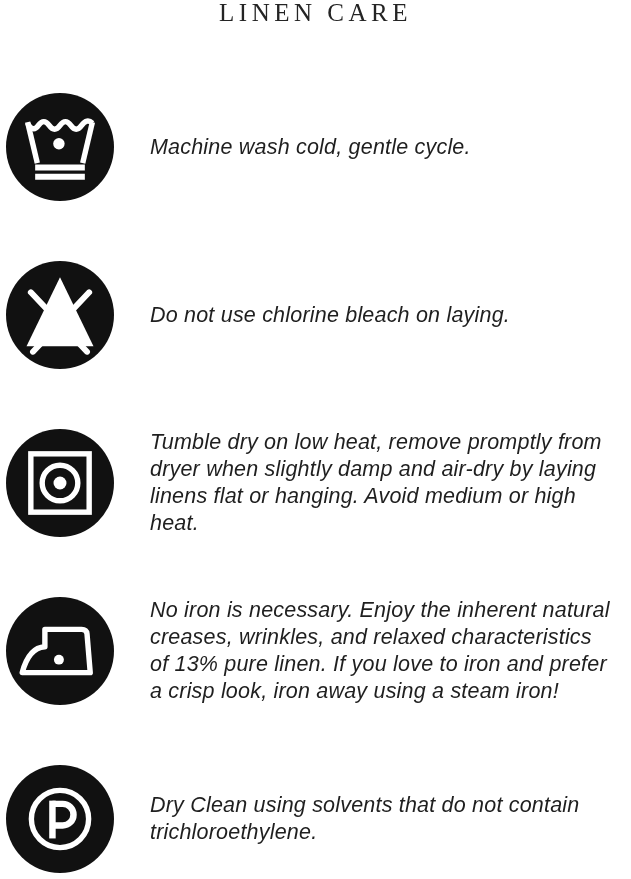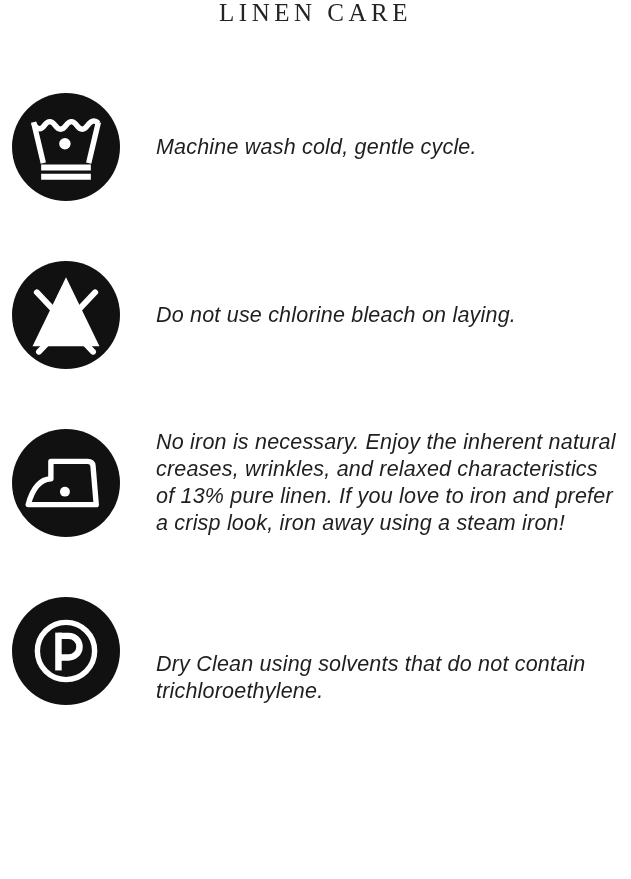--- a/index.html
+++ b/index.html
@@ -16,28 +16,28 @@
     font-size: 25px;
     font-weight: 400;
     letter-spacing: 4.5px;
     color: #242424;
     text-align: center;
     line-height: 25px;
     margin: 0;
   }
   .rows {
     margin-top: 68px;
-    padding-left: 12px;
+    padding-left: 6px;
   }
   .care-row {
     display: flex;
     align-items: center;
     margin-bottom: 60px;
   }
-  .care-row:last-child { margin-bottom: 0; align-items: flex-end; }
+  .care-row:last-child { margin-bottom: 0; }
   .icon-circle {
     width: 108px;
     height: 108px;
     border-radius: 50%;
     background: #111111;
     flex: none;
   }
   .icon-circle svg { display: block; width: 108px; height: 108px; }
   .care-text {
     margin: 0 0 0 36px;
@@ -80,20 +80,33 @@
           <g stroke="#ffffff" stroke-width="5.5" stroke-linecap="round">
             <line x1="23" y1="29" x2="75" y2="84"></line>
             <line x1="77" y1="29" x2="25" y2="84"></line>
           </g>
           <polygon points="50,15 19,79 81,79" fill="#ffffff"></polygon>
         </svg>
       </div>
       <p class="care-text">Do not use chlorine bleach on laying.</p>
     </div>
 
+    <div class="care-row">
+      <div class="icon-circle">
+        <svg viewBox="0 0 100 100">
+          <rect x="23" y="23" width="54" height="54" stroke="#ffffff" stroke-width="5" fill="none"></rect>
+          <circle cx="50" cy="50" r="16.5" stroke="#ffffff" stroke-width="5" fill="none"></circle>
+          <circle cx="50" cy="50" r="6" fill="#ffffff"></circle>
+        </svg>
+      </div>
+      <p class="care-text">Tumble dry on low heat, remove promptly from
+dryer when slightly damp and air-dry by laying
+linens flat or hanging. Avoid medium or high
+heat.</p>
+    </div>
 
     <div class="care-row">
       <div class="icon-circle">
         <svg viewBox="0 0 100 100">
           <path d="M36 30 H70 Q74.5 30 75 34 L78 70 H15 C19 55 26 46.5 36 46 Z" stroke="#ffffff" stroke-width="5" fill="none" stroke-linejoin="round"></path>
           <circle cx="49" cy="58" r="4.6" fill="#ffffff"></circle>
         </svg>
       </div>
       <p class="care-text">No iron is necessary. Enjoy the inherent natural
 creases, wrinkles, and relaxed characteristics

